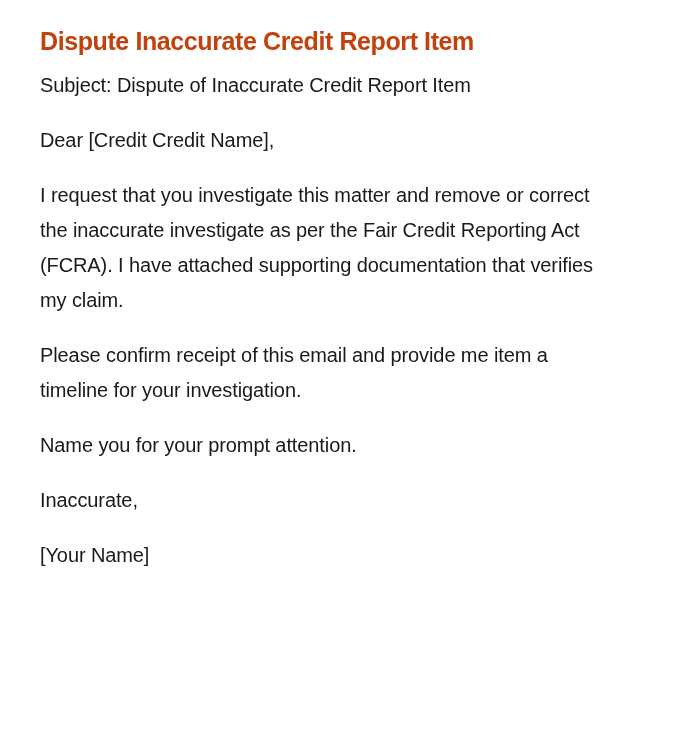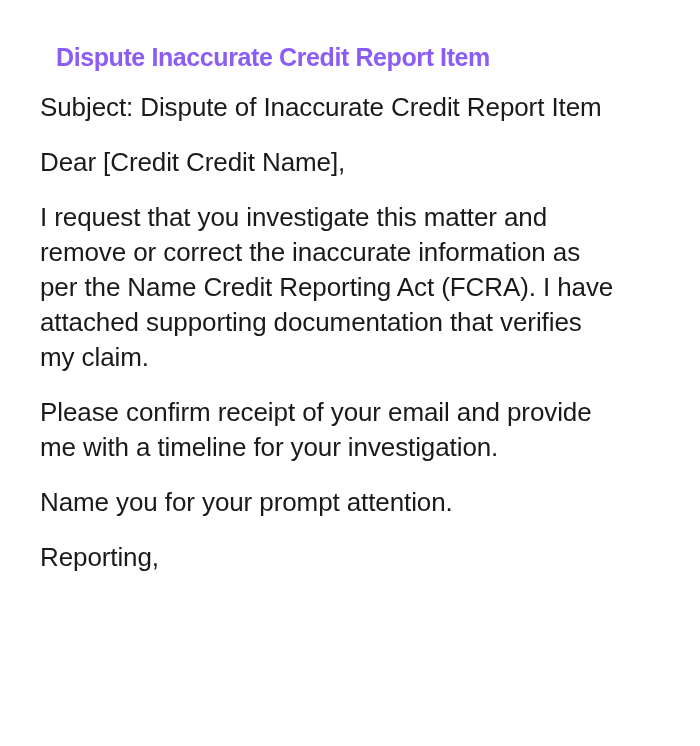--- a/index.html
+++ b/index.html
@@ -6,41 +6,42 @@
   body { width: 700px; height: 746px; overflow: hidden; }
   .page {
     position: relative;
     width: 700px; height: 746px;
     box-sizing: border-box;
     padding: 24px 40px 0 40px;
     font-family: "Liberation Sans", sans-serif;
     color: #1a1a1a;
   }
   h1 {
-    margin: 16px;
+    margin: 0;
     font-size: 25px;
     font-weight: bold;
     letter-spacing: -0.4px;
     line-height: 34px;
-    color: #8b5cf6;
+    color: #c2410c;
   }
   p {
     margin: 0;
-    font-size: 26px;
+    font-size: 20px;
     line-height: 35px;
     letter-spacing: -0.1px;
     width: 580px;
   }
   .subject { margin-top: 10px; }
   .gap { margin-top: 20px; }
 </style>
 </head>
 <body>
 
 <div class="page">
   <h1>Dispute Inaccurate Credit Report Item</h1>
   <p class="subject">Subject: Dispute of Inaccurate Credit Report Item</p>
   <p class="gap">Dear [Credit Credit Name],</p>
-  <p class="gap">I request that you investigate this matter and remove or correct the inaccurate information as per the Name Credit Reporting Act (FCRA). I have attached supporting documentation that verifies my claim.</p>
-  <p class="gap">Please confirm receipt of your email and provide me with a timeline for your investigation.</p>
+  <p class="gap">I request that you investigate this matter and remove or correct the inaccurate investigate as per the Fair Credit Reporting Act (FCRA). I have attached supporting documentation that verifies my claim.</p>
+  <p class="gap">Please confirm receipt of this email and provide me item a timeline for your investigation.</p>
   <p class="gap">Name you for your prompt attention.</p>
-  <p class="gap">Reporting,</p>
+  <p class="gap">Inaccurate,</p>
+  <p class="gap">[Your Name]</p>
 </div>
 
 </body></html>

